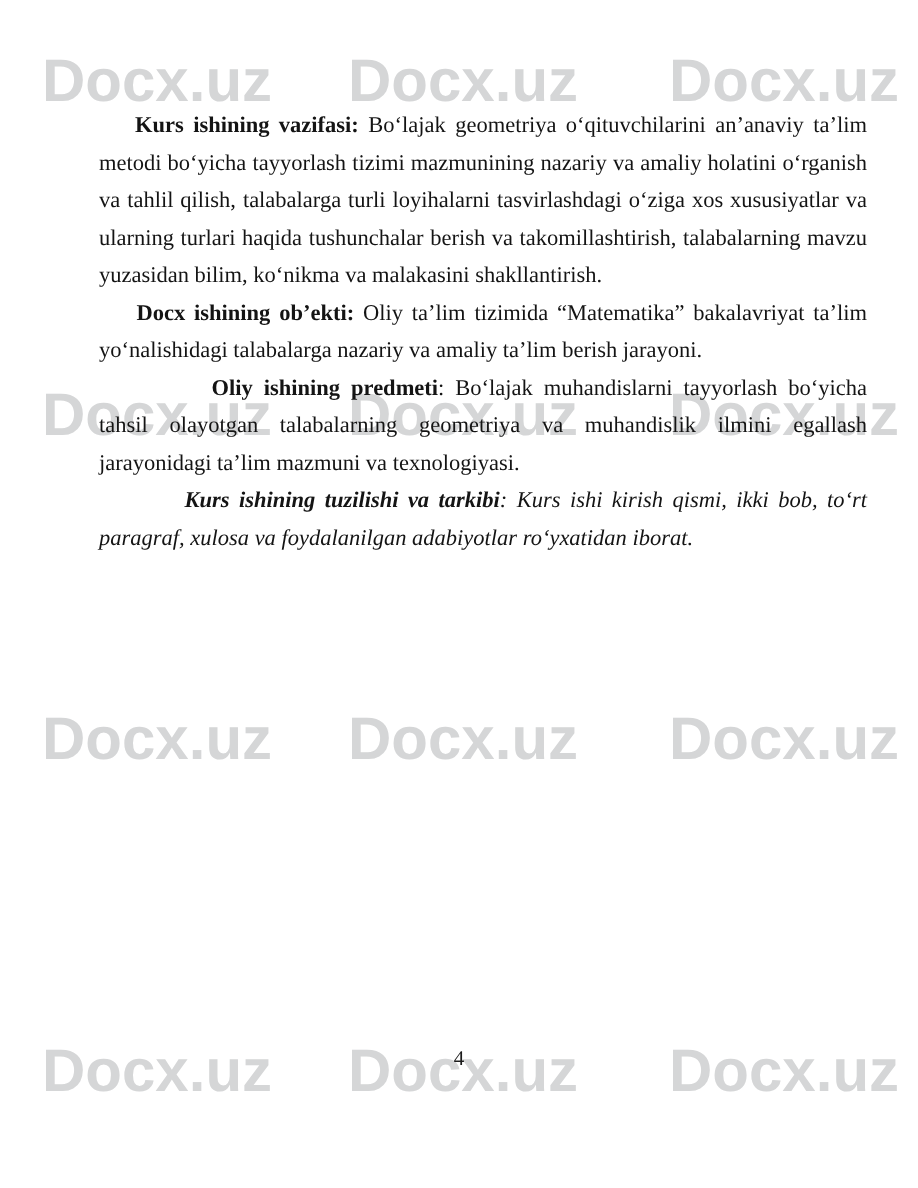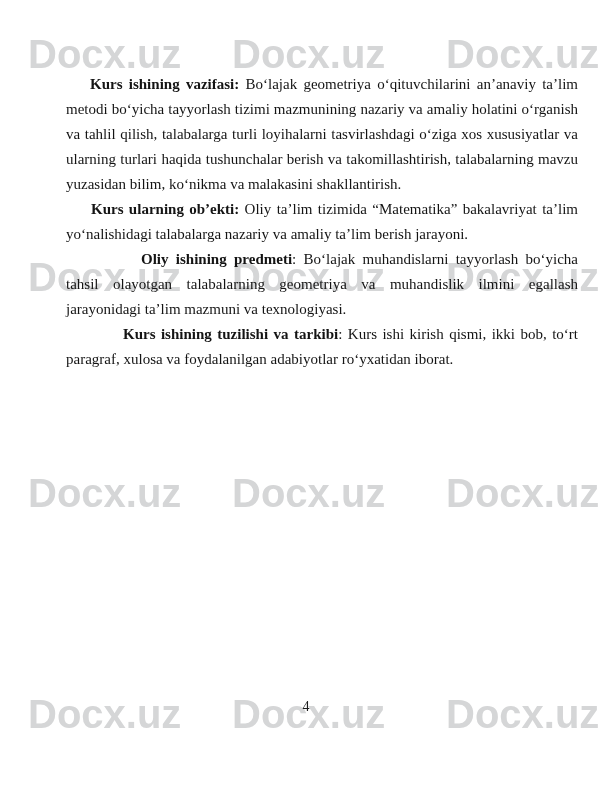--- a/index.html
+++ b/index.html
@@ -48,21 +48,21 @@
   }
   .content p{
     margin:0;
     font-size:15px;
     line-height:25px;
     text-align:justify;
   }
   .para-1{text-indent:24px;}
   .para-2{text-indent:25px;}
   .para-3{text-indent:75px;}
-  .para-4{text-indent:57px;}
+  .para-4{text-indent:57px;font-style:italic;}
   .plabel{font-weight:bold;}
   
   .page-number{
     position:absolute;
     left:0;right:0;top:699px;
     z-index:3;
     text-align:center;
     font-size:14px;
     color:#1c1c1c;
   }
@@ -82,20 +82,20 @@
     <span class="wm r3 c1">Docx.uz</span>
     <span class="wm r3 c2">Docx.uz</span>
     <span class="wm r3 c3">Docx.uz</span>
     <span class="wm r4 c1">Docx.uz</span>
     <span class="wm r4 c2">Docx.uz</span>
     <span class="wm r4 c3">Docx.uz</span>
   </div>
 
   <div class="content">
     <p class="para-1"><span class="plabel">Kurs ishining vazifasi:</span><span> Boʻlajak geometriya oʻqituvchilarini an’anaviy ta’lim metodi boʻyicha tayyorlash tizimi mazmunining nazariy va amaliy holatini oʻrganish va tahlil qilish, talabalarga turli loyihalarni tasvirlashdagi oʻziga xos xususiyatlar va ularning turlari haqida tushunchalar berish va takomillashtirish, talabalarning mavzu yuzasidan bilim, koʻnikma va malakasini shakllantirish.</span></p>
-    <p class="para-2"><span class="plabel">Kurs ularning ob’ekti:</span><span> Oliy ta’lim tizimida “Matematika” bakalavriyat ta’lim yoʻnalishidagi talabalarga nazariy va amaliy ta’lim berish jarayoni.</span></p>
+    <p class="para-2"><span class="plabel">Docx ishining ob’ekti:</span><span> Oliy ta’lim tizimida “Matematika” bakalavriyat ta’lim yoʻnalishidagi talabalarga nazariy va amaliy ta’lim berish jarayoni.</span></p>
     <p class="para-3"><span class="plabel">Oliy ishining predmeti</span><span>: Boʻlajak muhandislarni tayyorlash boʻyicha tahsil olayotgan talabalarning geometriya va muhandislik ilmini egallash jarayonidagi ta’lim mazmuni va texnologiyasi.</span></p>
     <p class="para-4"><span class="plabel">Kurs ishining tuzilishi va tarkibi</span><span>: Kurs ishi kirish qismi, ikki bob, toʻrt paragraf, xulosa va foydalanilgan adabiyotlar roʻyxatidan iborat.</span></p>
   </div>
 
   <div class="page-number">4</div>
 
 </div>
 
 </body></html>

